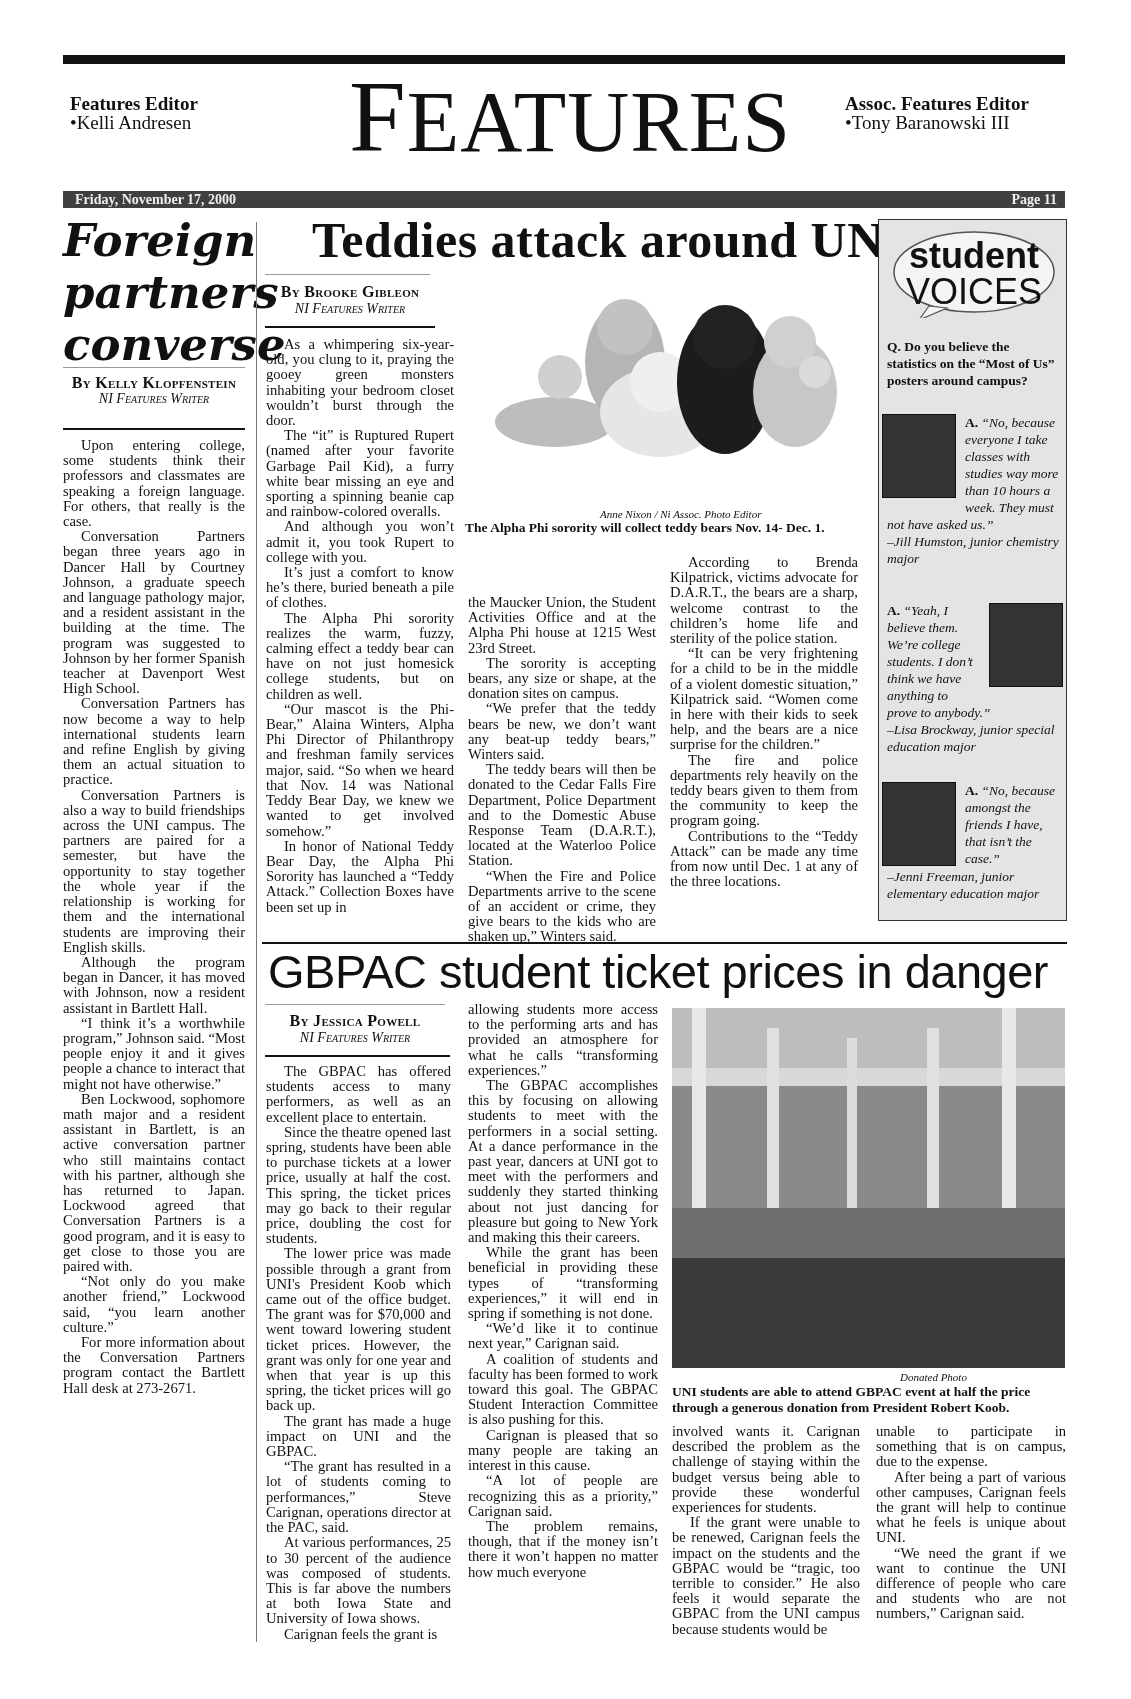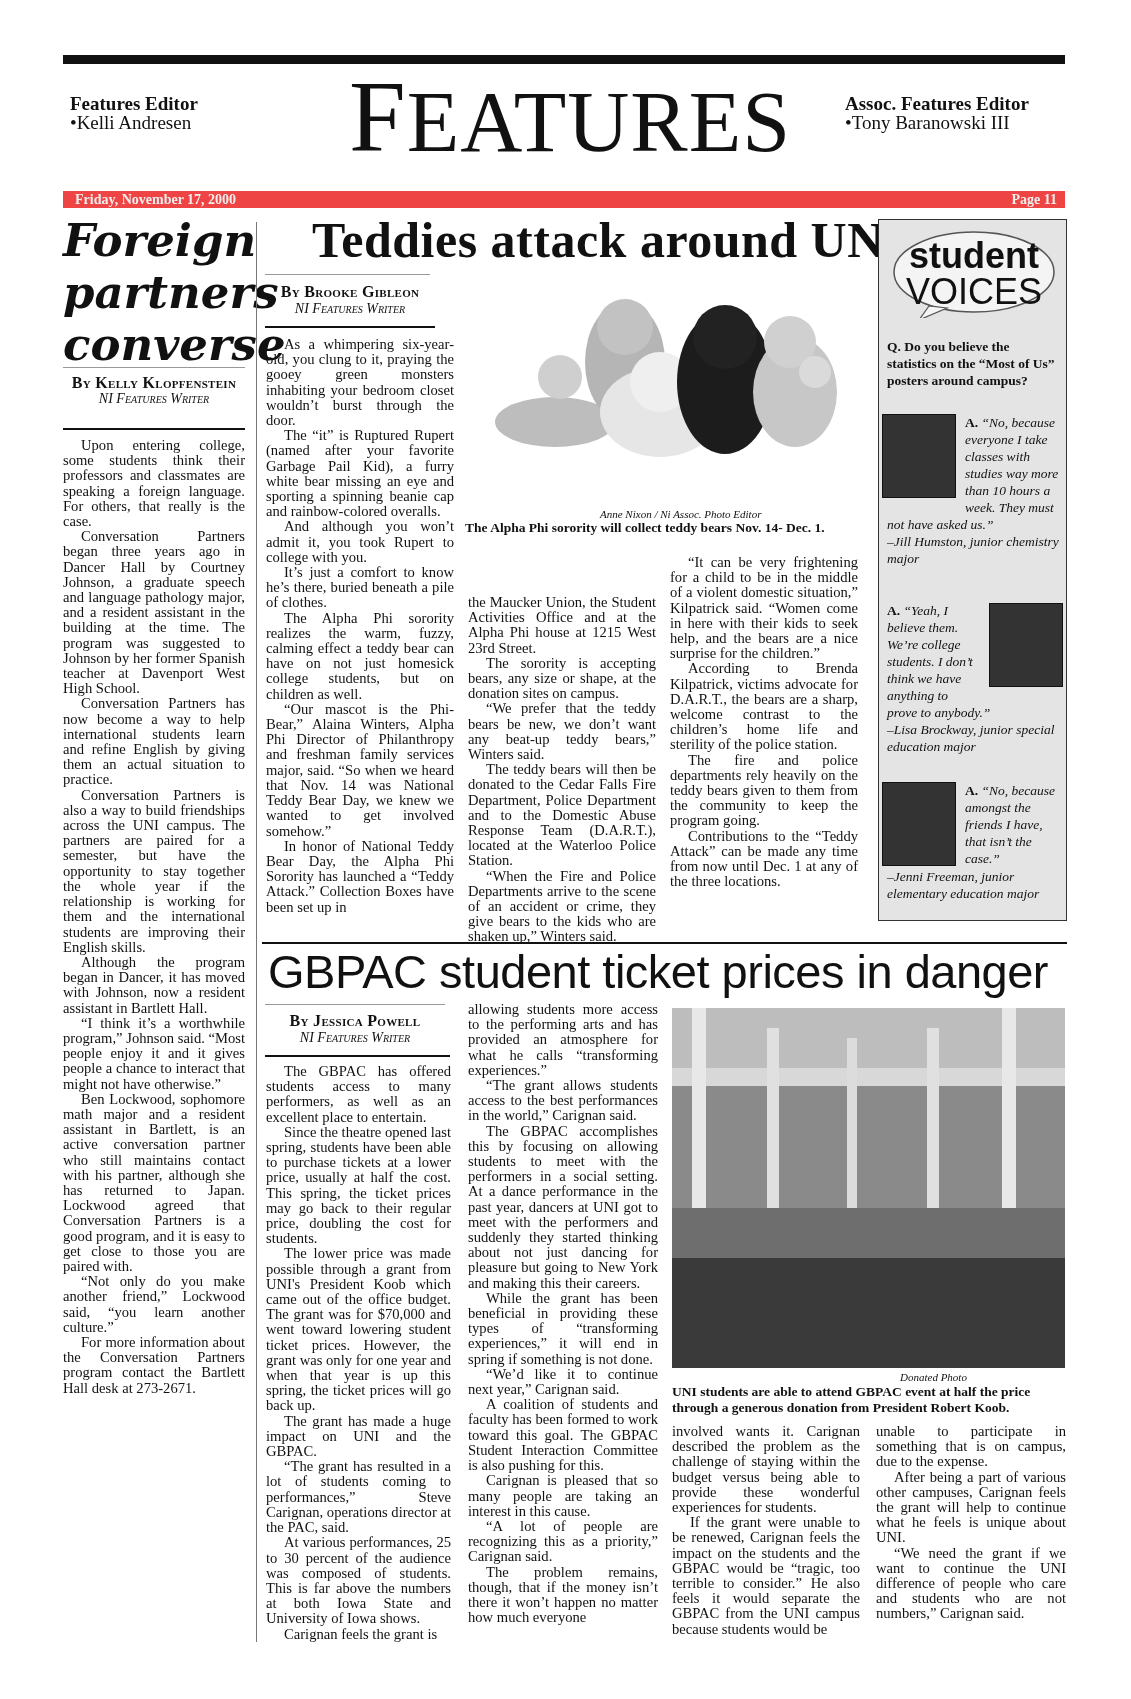--- a/index.html
+++ b/index.html
@@ -5,21 +5,21 @@
   html, body { margin:0; padding:0; background:#fff; }
   body { width:1131px; height:1699px; position:relative; overflow:hidden; color:#111;
          font-family:"DejaVu Serif", serif; }
   .abs { position:absolute; }
   .topbar { left:63px; top:55px; width:1002px; height:9px; background:#111; }
   .ed { font-family:"Liberation Serif", serif; font-size:19px; line-height:19px; }
   .ed .t { font-weight:bold; }
   .masthead { left:330px; top:72px; width:480px; text-align:center; font-family:"Liberation Serif", serif;
               font-size:86px; line-height:90px; letter-spacing:1px; }
   .masthead .big { font-size:102px; }
-  .datebar { left:63px; top:191px; width:1002px; height:17px; background:#ef4444;
+  .datebar { left:63px; top:191px; width:1002px; height:17px; background:#404040;
              color:#eee; font-family:"Liberation Serif", serif; font-size:14px; line-height:17px; font-weight:bold; }
   .datebar .d { position:absolute; left:12px; }
   .datebar .p { position:absolute; right:8px; }
   .vrule { width:1px; background:#777; }
   .hrule { height:1px; background:#999; }
   .hrule2 { height:2px; background:#111; }
 
   .col { font-family:"Liberation Serif", serif; font-size:14.6px; line-height:15.2px; text-align:justify; }
   .col p { margin:0; text-indent:18px; }
   .byline { text-align:center; font-family:"Liberation Serif", serif; }
@@ -132,22 +132,22 @@
 
 <div class="abs col" style="left:468px;top:555px;width:188px;margin-top:40px;">
   <p style="text-indent:0">the Maucker Union, the Student Activities Office and at the Alpha Phi house at 1215 West 23rd Street.</p>
   <p>The sorority is accepting bears, any size or shape, at the donation sites on campus.</p>
   <p>“We prefer that the teddy bears be new, we don’t want any beat-up teddy bears,” Winters said.</p>
   <p>The teddy bears will then be donated to the Cedar Falls Fire Department, Police Department and to the Domestic Abuse Response Team (D.A.R.T.), located at the Waterloo Police Station.</p>
   <p>“When the Fire and Police Departments arrive to the scene of an accident or crime, they give bears to the kids who are shaken up,” Winters said.</p>
 </div>
 
 <div class="abs col" style="left:670px;top:555px;width:188px;">
+  <p>According to Brenda Kilpatrick, victims advocate for D.A.R.T., the bears are a sharp, welcome contrast to the children’s home life and sterility of the police station.</p>
   <p>“It can be very frightening for a child to be in the middle of a violent domestic situation,” Kilpatrick said. “Women come in here with their kids to seek help, and the bears are a nice surprise for the children.”</p>
-  <p>According to Brenda Kilpatrick, victims advocate for D.A.R.T., the bears are a sharp, welcome contrast to the children’s home life and sterility of the police station.</p>
   <p>The fire and police departments rely heavily on the teddy bears given to them from the community to keep the program going.</p>
   <p>Contributions to the “Teddy Attack” can be made any time from now until Dec. 1 at any of the three locations.</p>
 </div>
 
 <div class="abs sv-box">
   <svg class="sv-logo" viewBox="0 0 170 90">
     <ellipse cx="85" cy="44" rx="80" ry="40" fill="#f4f4f4" stroke="#555" stroke-width="1.5"></ellipse>
     <path d="M40 78 L30 92 L58 80 Z" fill="#f4f4f4" stroke="#555" stroke-width="1.2"></path>
     <text x="85" y="40" text-anchor="middle" font-family="Liberation Sans, sans-serif" font-size="36" font-weight="bold" fill="#111">student</text>
     <text x="85" y="76" text-anchor="middle" font-family="Liberation Sans, sans-serif" font-size="36" fill="#111">VOICES</text>
@@ -194,21 +194,20 @@
   <p>Since the theatre opened last spring, students have been able to purchase tickets at a lower price, usually at half the cost. This spring, the ticket prices may go back to their regular price, doubling the cost for students.</p>
   <p>The lower price was made possible through a grant from UNI's President Koob which came out of the office budget. The grant was for $70,000 and went toward lowering student ticket prices. However, the grant was only for one year and when that year is up this spring, the ticket prices will go back up.</p>
   <p>The grant has made a huge impact on UNI and the GBPAC.</p>
   <p>“The grant has resulted in a lot of students coming to performances,” Steve Carignan, operations director at the PAC, said.</p>
   <p>At various performances, 25 to 30 percent of the audience was composed of students. This is far above the numbers at both Iowa State and University of Iowa shows.</p>
   <p>Carignan feels the grant is</p>
 </div>
 
 <div class="abs col" style="left:468px;top:1002px;width:190px;">
   <p style="text-indent:0">allowing students more access to the performing arts and has provided an atmosphere for what he calls “transforming experiences.”</p>
-  <p>“The grant allows students access to the best performances in the world,” Carignan said.</p>
   <p>The GBPAC accomplishes this by focusing on allowing students to meet with the performers in a social setting. At a dance performance in the past year, dancers at UNI got to meet with the performers and suddenly they started thinking about not just dancing for pleasure but going to New York and making this their careers.</p>
   <p>While the grant has been beneficial in providing these types of “transforming experiences,” it will end in spring if something is not done.</p>
   <p>“We’d like it to continue next year,” Carignan said.</p>
   <p>A coalition of students and faculty has been formed to work toward this goal. The GBPAC Student Interaction Committee is also pushing for this.</p>
   <p>Carignan is pleased that so many people are taking an interest in this cause.</p>
   <p>“A lot of people are recognizing this as a priority,” Carignan said.</p>
   <p>The problem remains, though, that if the money isn’t there it won’t happen no matter how much everyone</p>
 </div>
 
 <svg class="abs photo-gbpac" viewBox="0 0 393 360">

